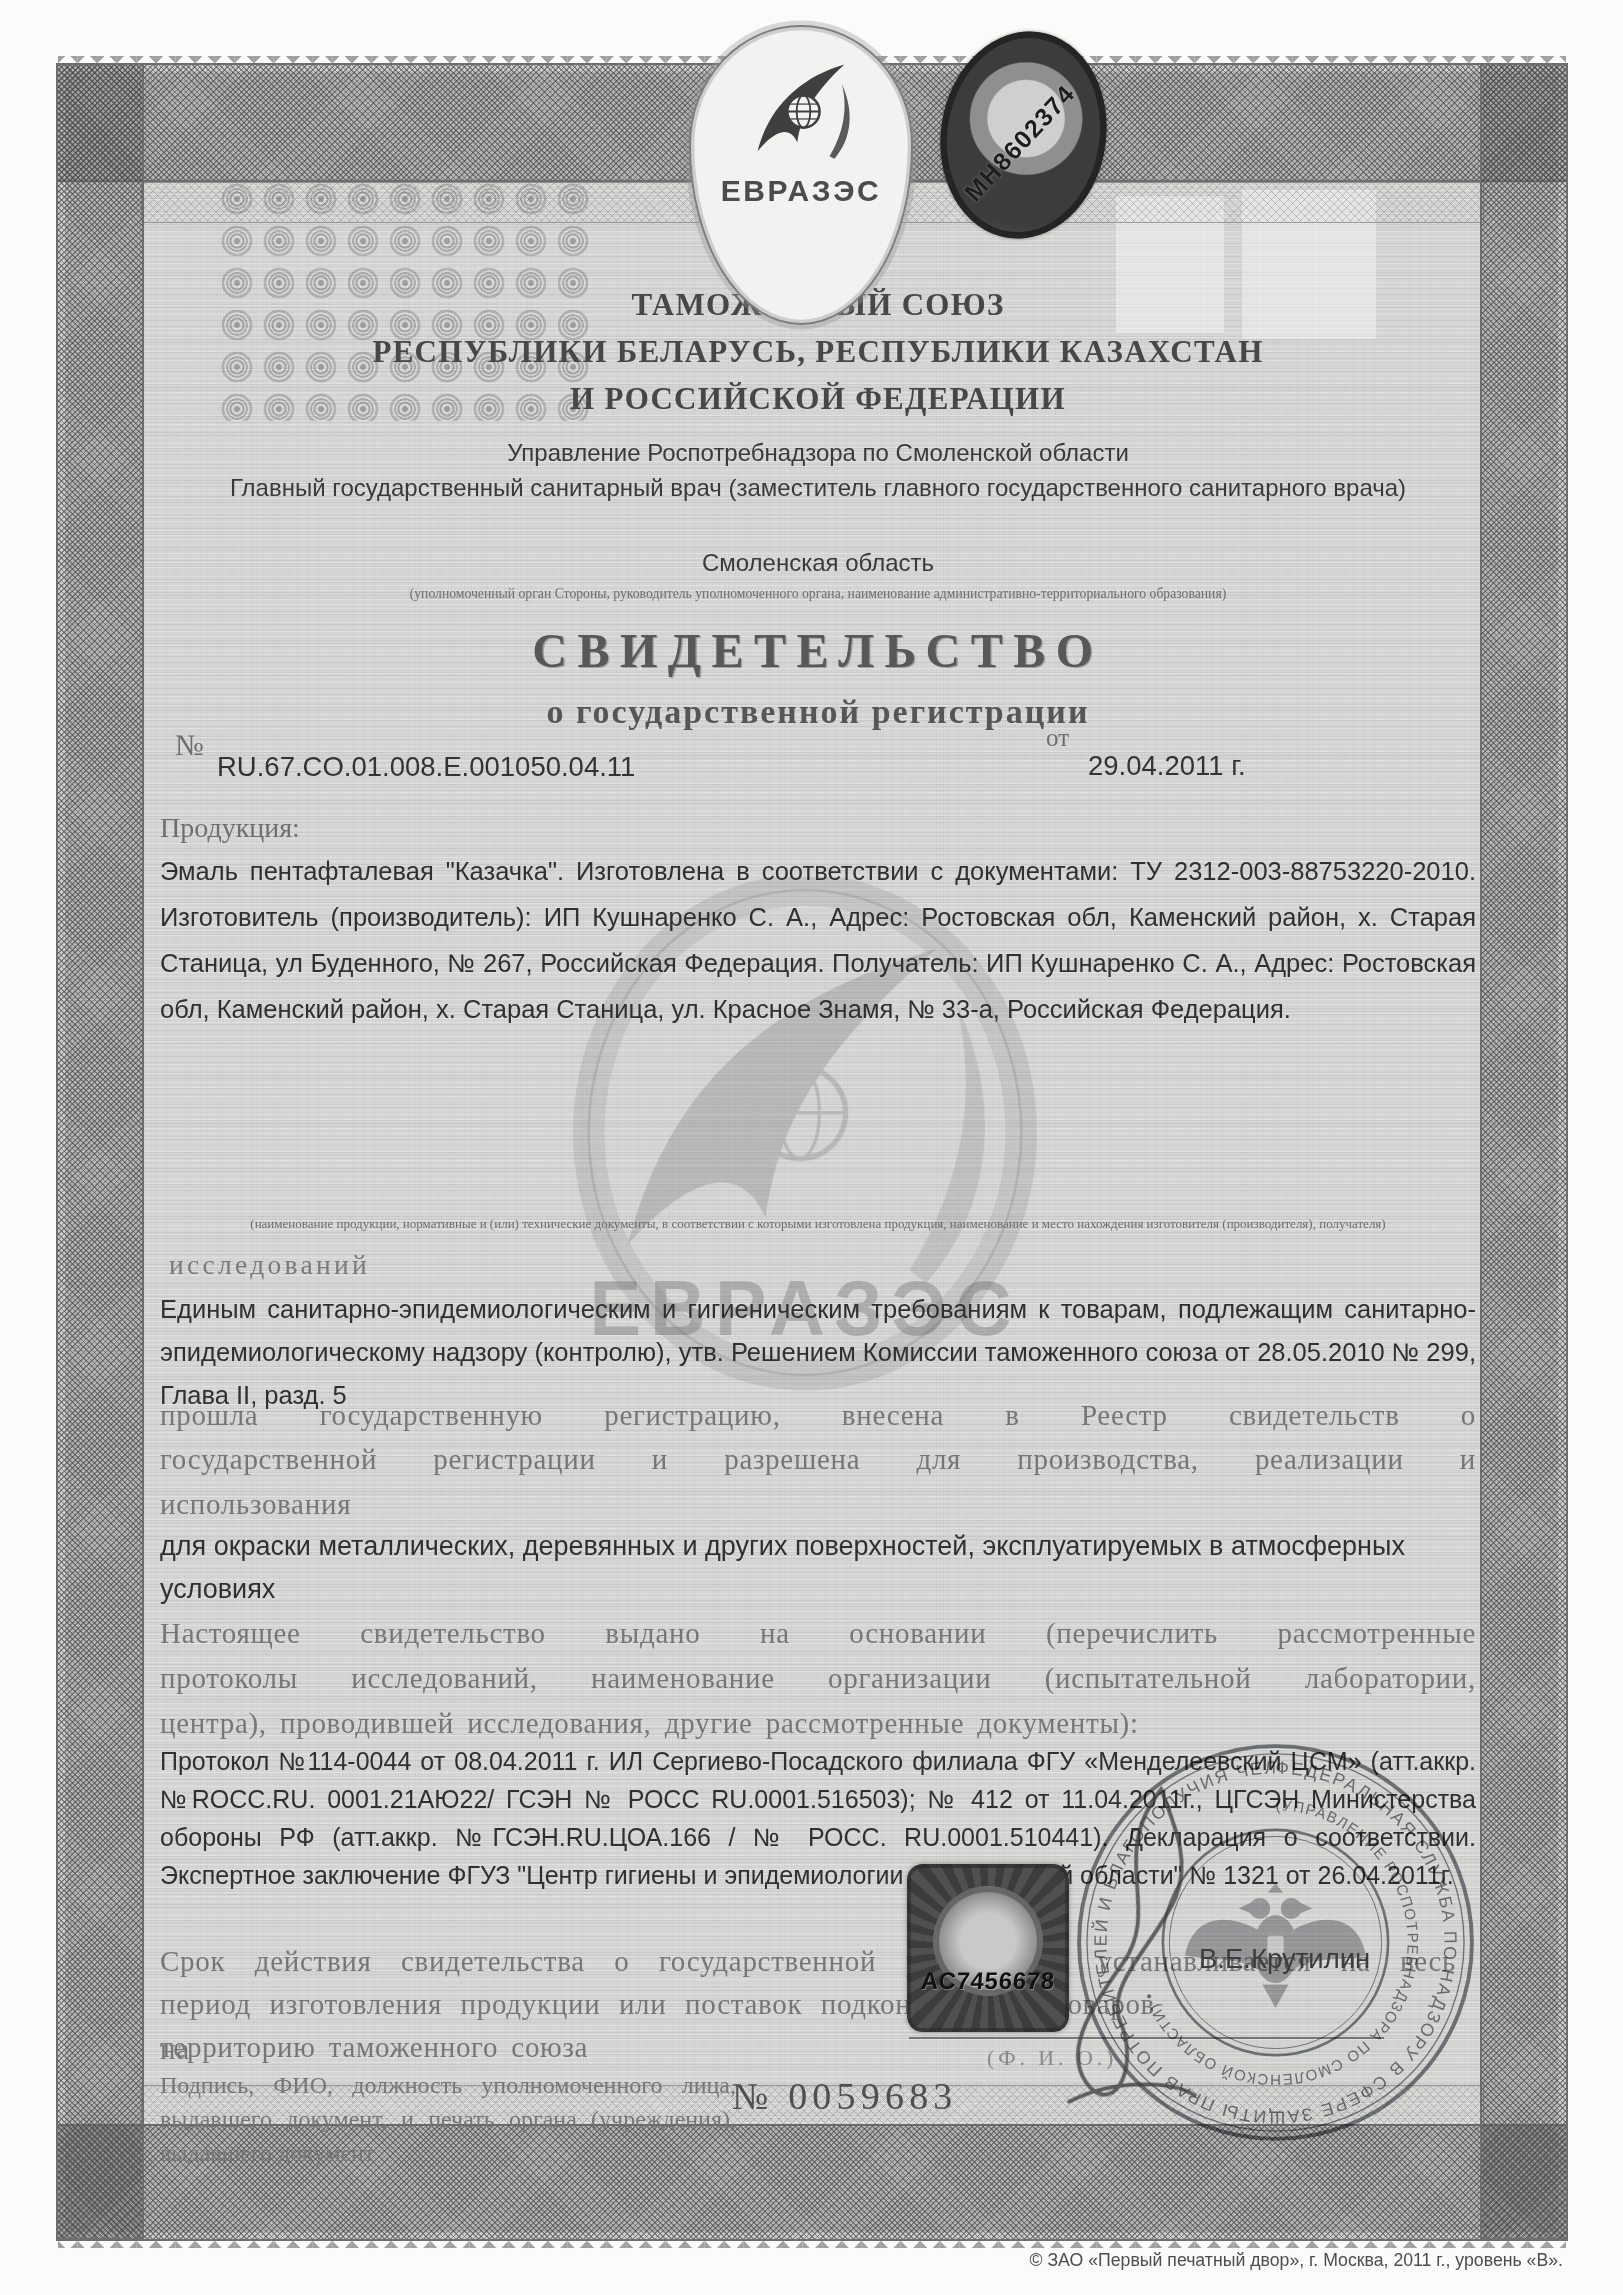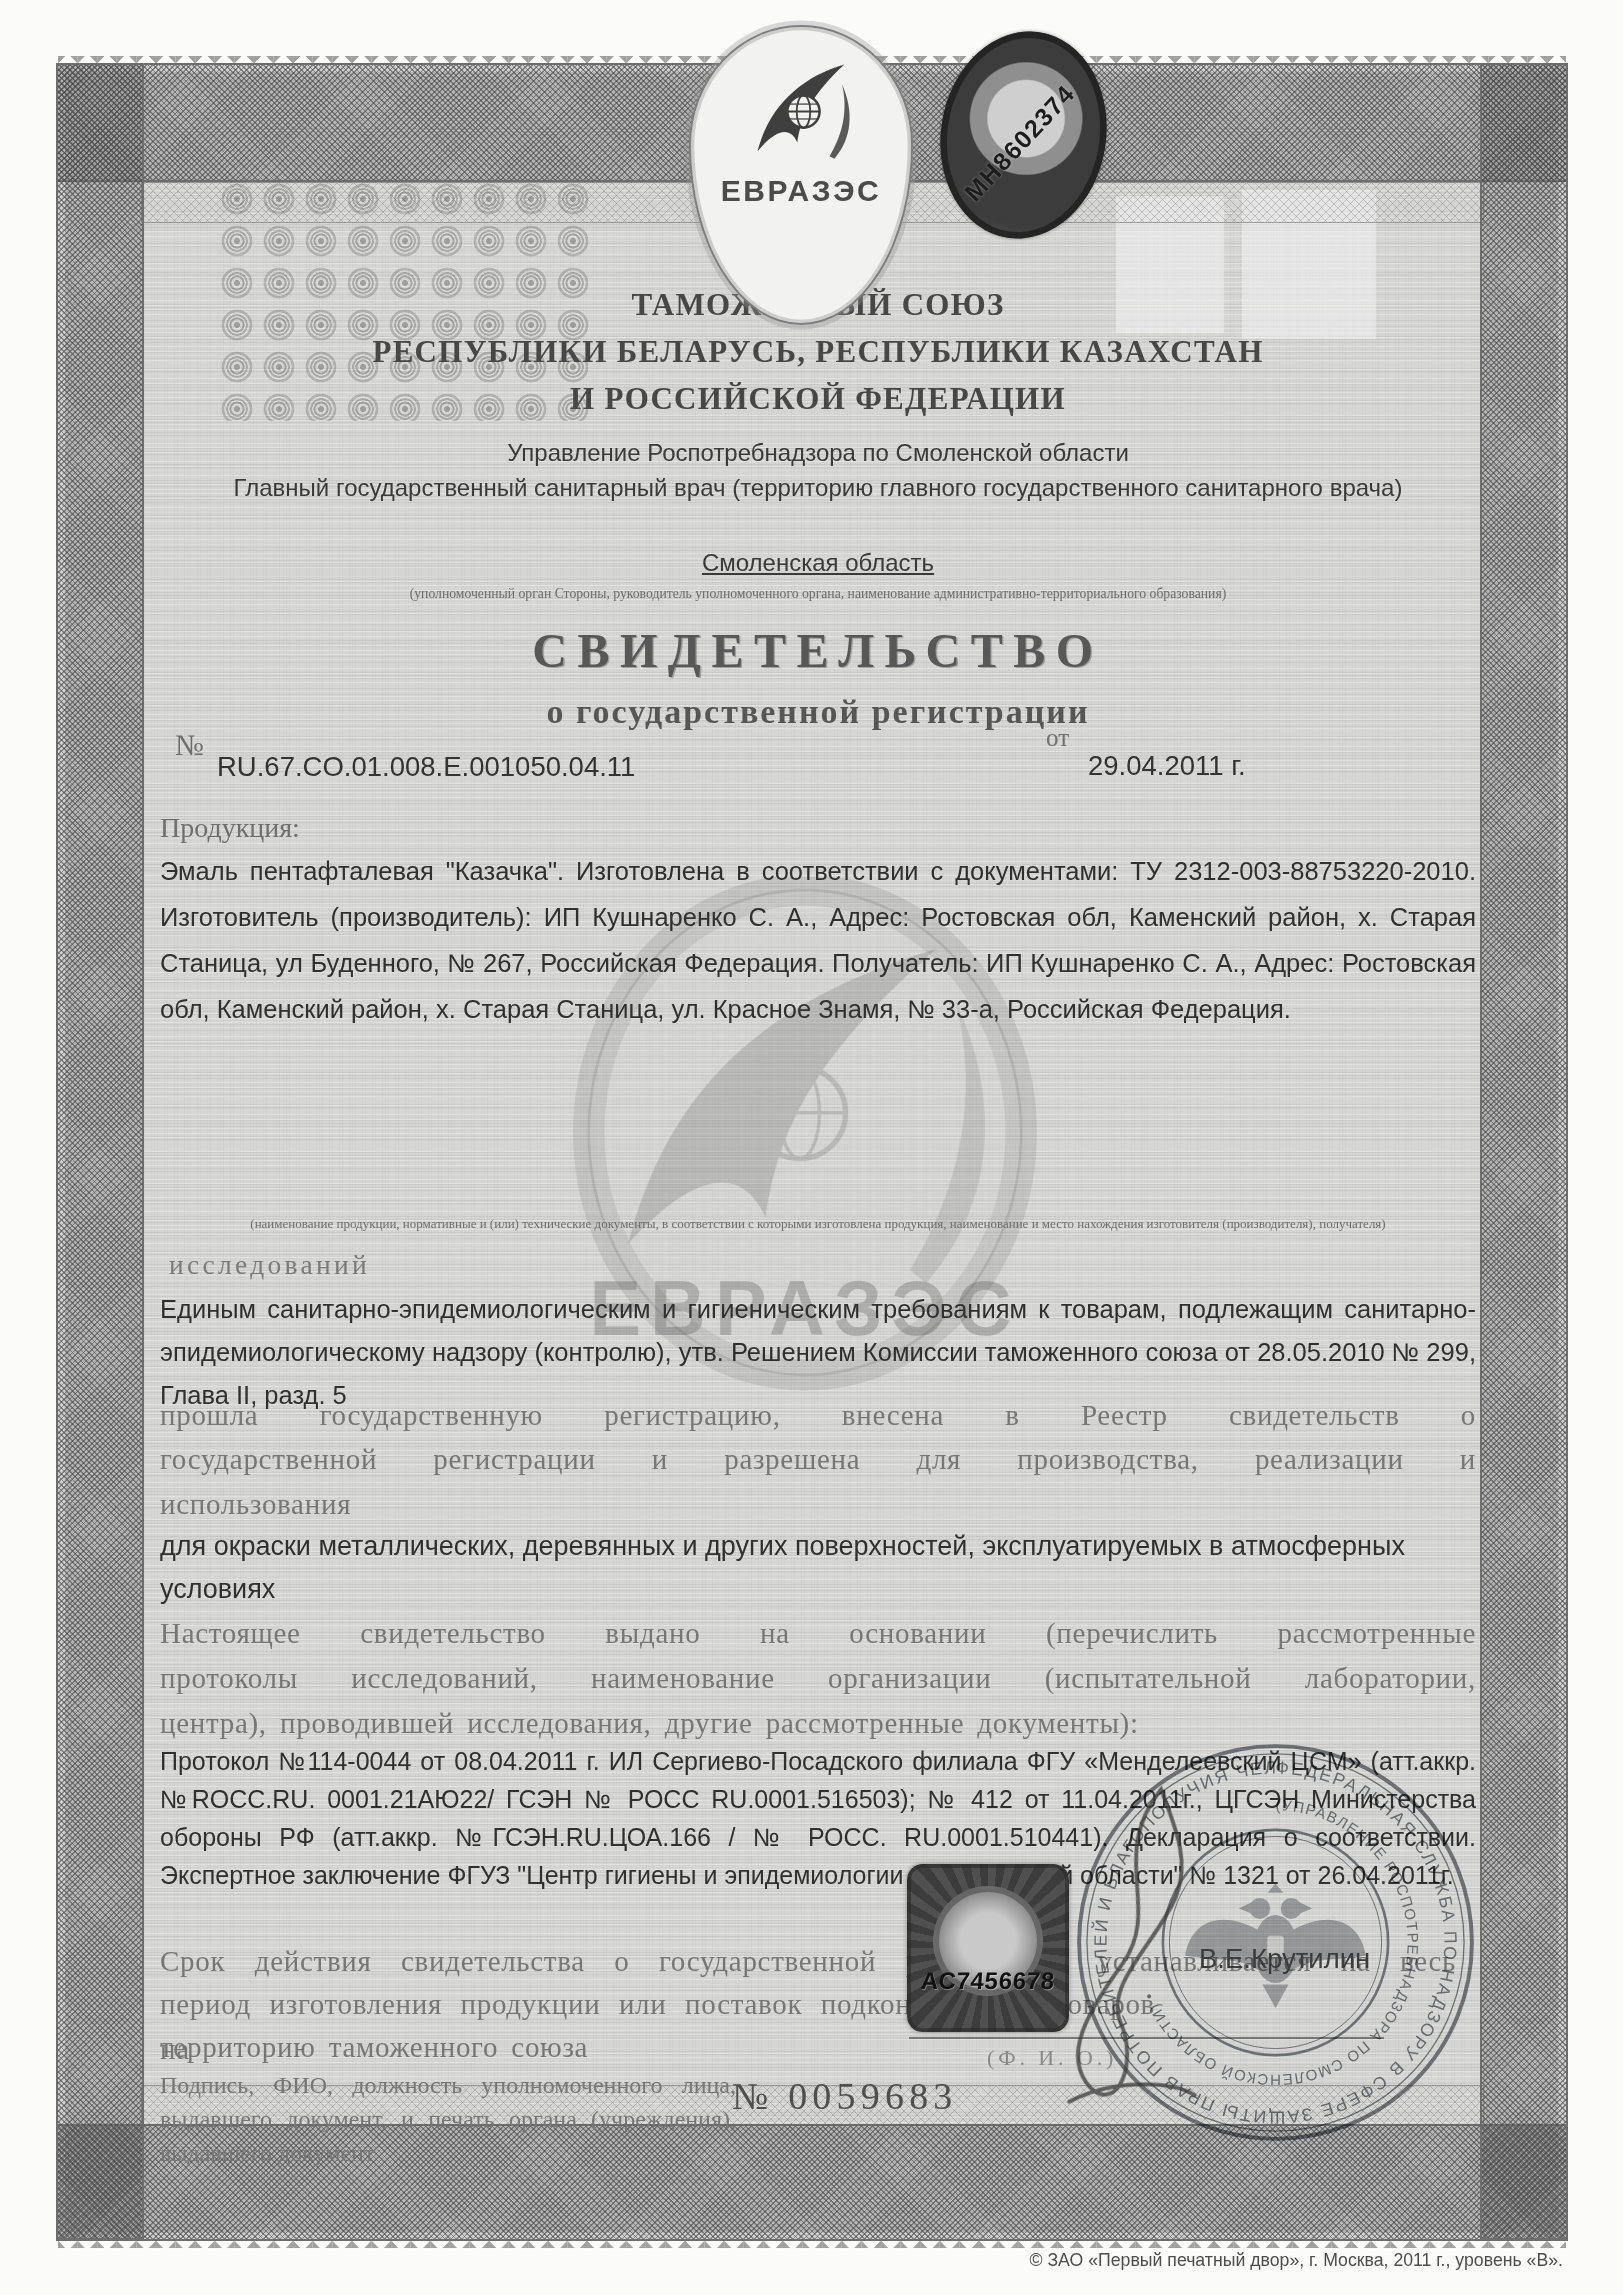--- a/index.html
+++ b/index.html
@@ -158,22 +158,22 @@
 
   <div class="holo-oval">
     <div class="num">МН8602374</div>
   </div>
 
   <div class="abs center union-line" style="top:287px;">ТАМОЖЕННЫЙ СОЮЗ</div>
   <div class="abs center union-line" style="top:334px;">РЕСПУБЛИКИ БЕЛАРУСЬ, РЕСПУБЛИКИ КАЗАХСТАН</div>
   <div class="abs center union-line" style="top:381px;">И РОССИЙСКОЙ ФЕДЕРАЦИИ</div>
 
   <div class="abs center auth" style="top:435px;">Управление Роспотребнадзора по Смоленской области</div>
-  <div class="abs center auth" style="top:470px;">Главный государственный санитарный врач (территорию главного государственного санитарного врача)</div>
-  <div class="abs center auth" style="top:545px;text-decoration:underline;">Смоленская область</div>
+  <div class="abs center auth" style="top:470px;">Главный государственный санитарный врач (заместитель главного государственного санитарного врача)</div>
+  <div class="abs center auth" style="top:545px;">Смоленская область</div>
   <div class="abs center small-caption" style="top:586px;">(уполномоченный орган Стороны, руководитель уполномоченного органа, наименование административно-территориального образования)</div>
 
   <div class="abs center doc-title" style="top:623px;">СВИДЕТЕЛЬСТВО</div>
   <div class="abs center doc-subtitle" style="top:693px;">о государственной регистрации</div>
 
   <div class="abs reg-label" style="left:175px;top:728px;">№</div>
   <div class="abs reg-value" style="left:217px;top:751px;">RU.67.CO.01.008.E.001050.04.11</div>
   <div class="abs reg-label" style="left:1046px;top:724px;font-size:25px;">от</div>
   <div class="abs reg-value" style="left:1088px;top:750px;">29.04.2011 г.</div>
 

